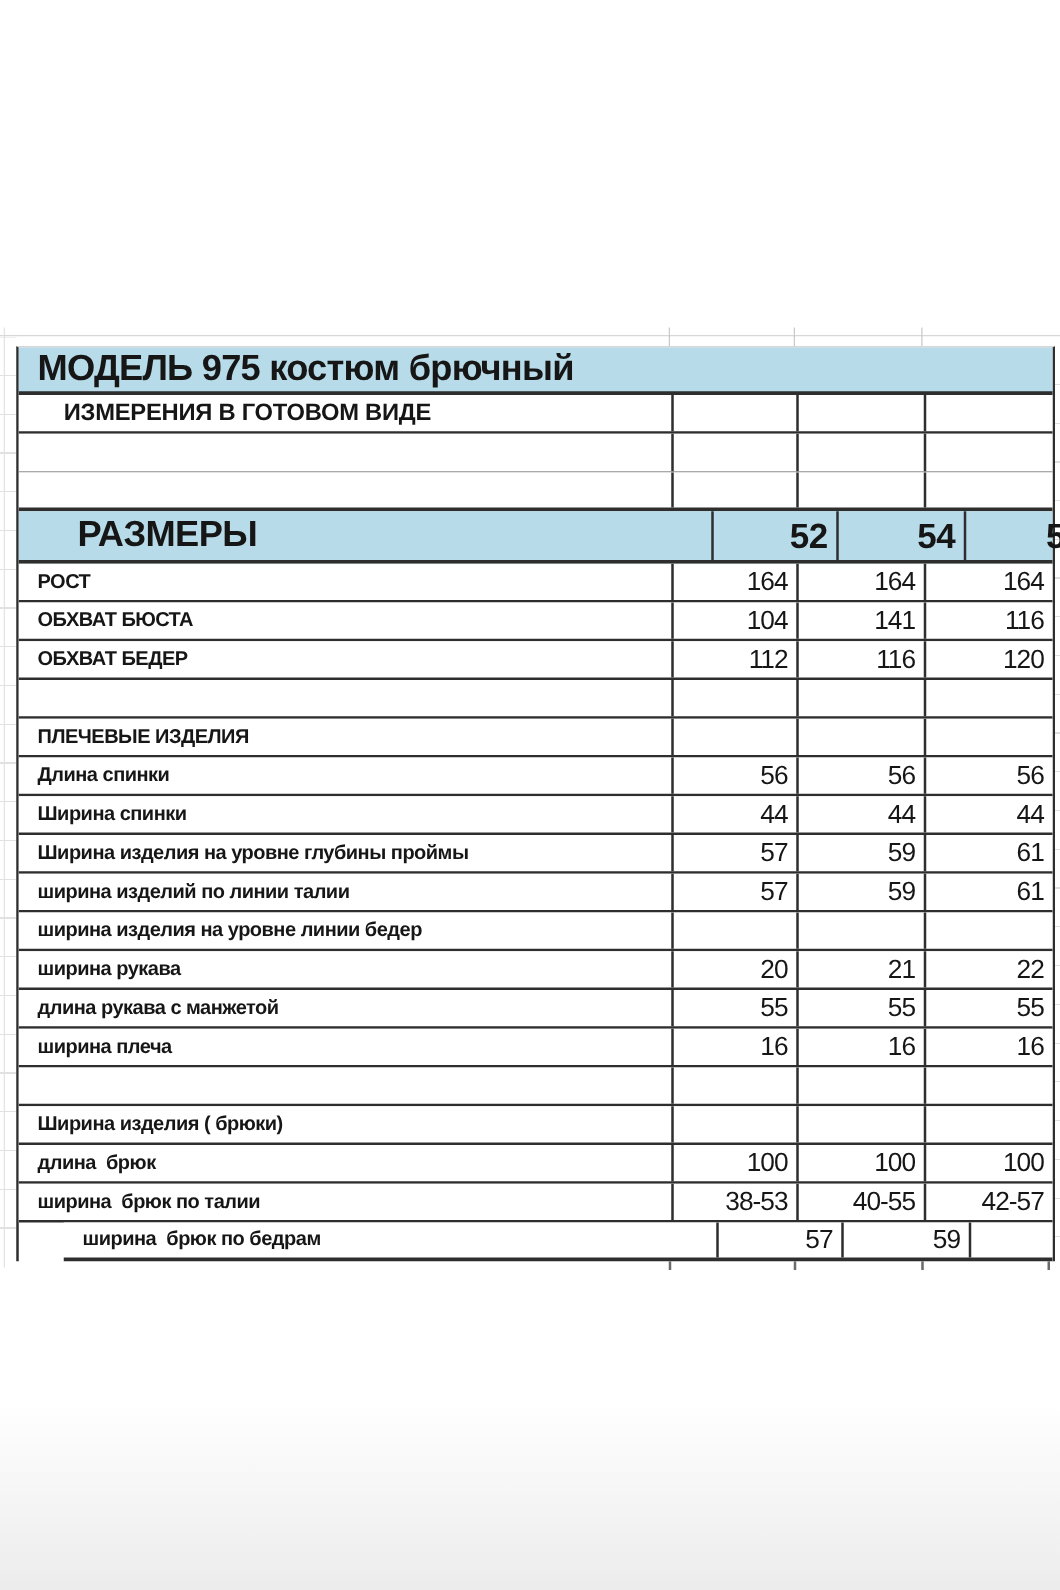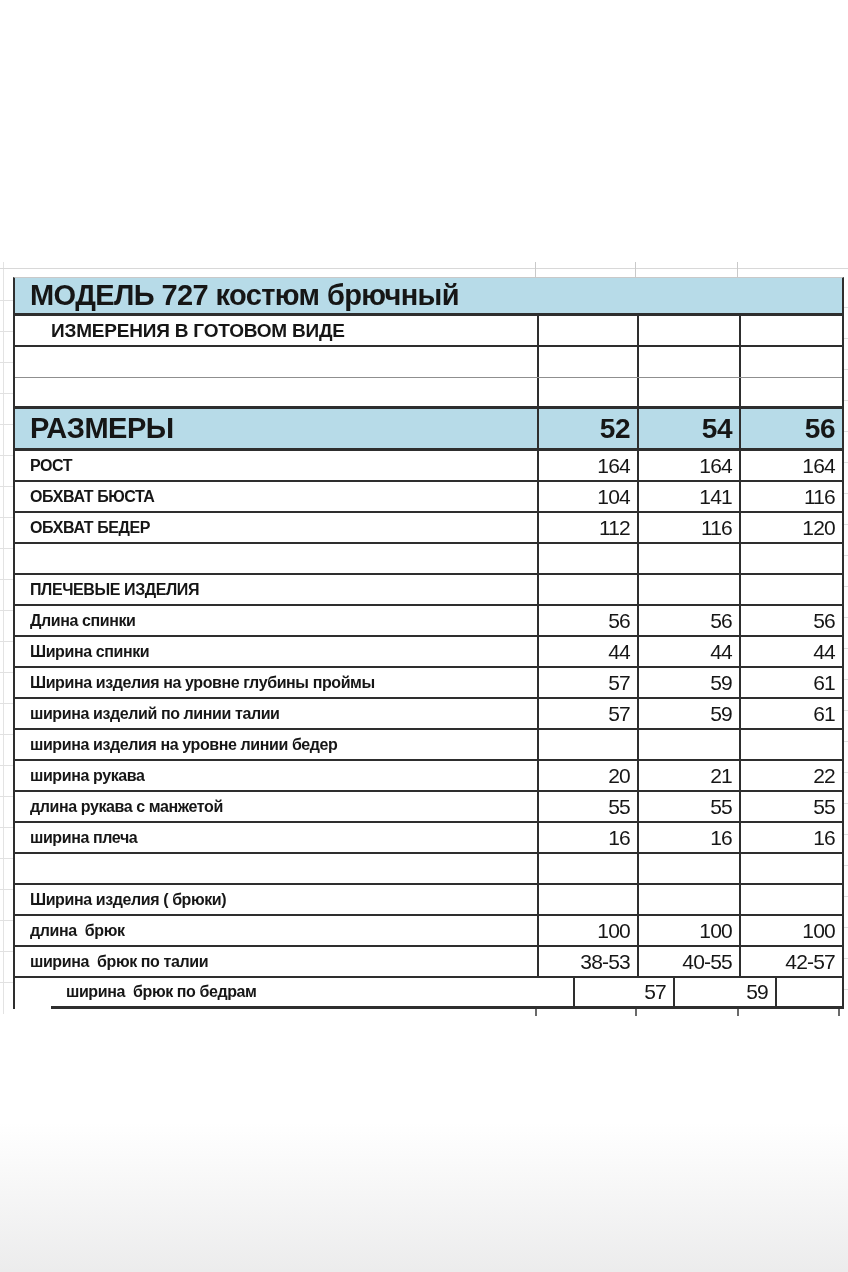--- a/index.html
+++ b/index.html
@@ -39,21 +39,21 @@
     border-top:1px solid #c9c9c9;
     background:#ffffff;
     box-sizing:content-box;
   }
   .row{
     display:grid;grid-template-columns:522px 100px 102px 103px;
     height:31px;border-bottom:2px solid var(--bd,#2e2e2e);
     box-sizing:border-box;background:#fff;
   }
   .row.title{grid-template-columns:827px;height:38px;background:var(--fill,#b7dbe8);border-bottom:3px solid var(--bd,#2e2e2e);}
-  .row.sizes{height:42px;background:var(--fill,#b7dbe8);border-bottom:3px solid var(--bd,#2e2e2e);}
+  .row.sizes{height:42px;background:var(--fill,#b7dbe8);border-bottom:3px solid var(--bd,#2e2e2e);padding-left:32px;}
   .row.r3{border-bottom:3px solid var(--bd,#2e2e2e);} 
   .row.r2{border-bottom:1px solid #8f8f8f;} 
   .row.r22{border-bottom:3px solid var(--bd,#2e2e2e);margin-left:36px;} 
 
   .cell{display:flex;align-items:center;overflow:hidden;box-sizing:border-box;}
   .title-cell{
     padding-left:15px;font-weight:bold;font-size:29px;letter-spacing:-0.6px;white-space:pre;
   }
   .label-cell{
     padding-left:15px;font-weight:bold;font-size:16px;letter-spacing:-0.4px;white-space:pre;
@@ -87,21 +87,21 @@
   <div class="col-stub top stub-x1"></div>
   <div class="col-stub top stub-x2"></div>
   <div class="col-stub top stub-x3"></div>
   <div class="col-stub bottom stub-x1"></div>
   <div class="col-stub bottom stub-x2"></div>
   <div class="col-stub bottom stub-x3"></div>
   <div class="col-stub bottom stub-x4"></div>
 
   <div class="sheet-table">
       <div class="row title r0">
-        <div class="cell title-cell">МОДЕЛЬ 727 костюм брючный</div>
+        <div class="cell title-cell">МОДЕЛЬ 975 костюм брючный</div>
       </div>
       <div class="row header2 r1">
         <div class="cell label-cell">ИЗМЕРЕНИЯ В ГОТОВОМ ВИДЕ</div>
         <div class="cell value-cell"></div>
         <div class="cell value-cell"></div>
         <div class="cell value-cell"></div>
       </div>
       <div class="row empty r2">
         <div class="cell label-cell"></div>
         <div class="cell value-cell"></div>

